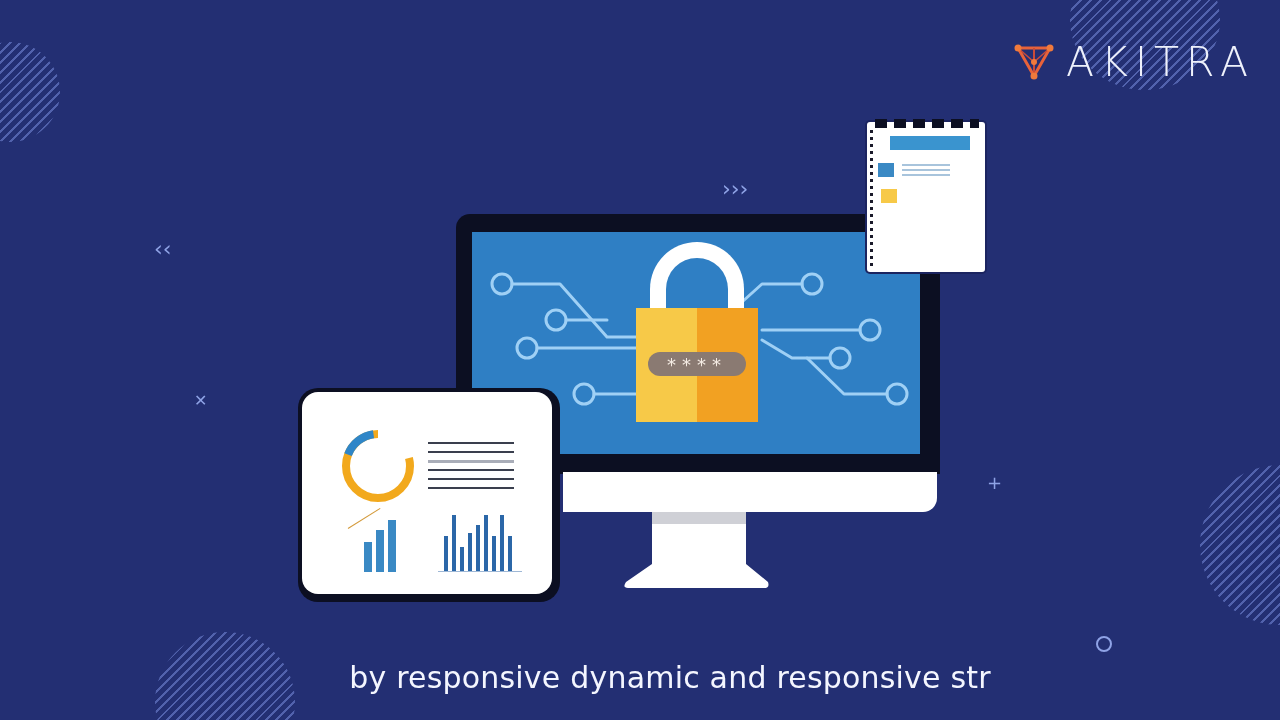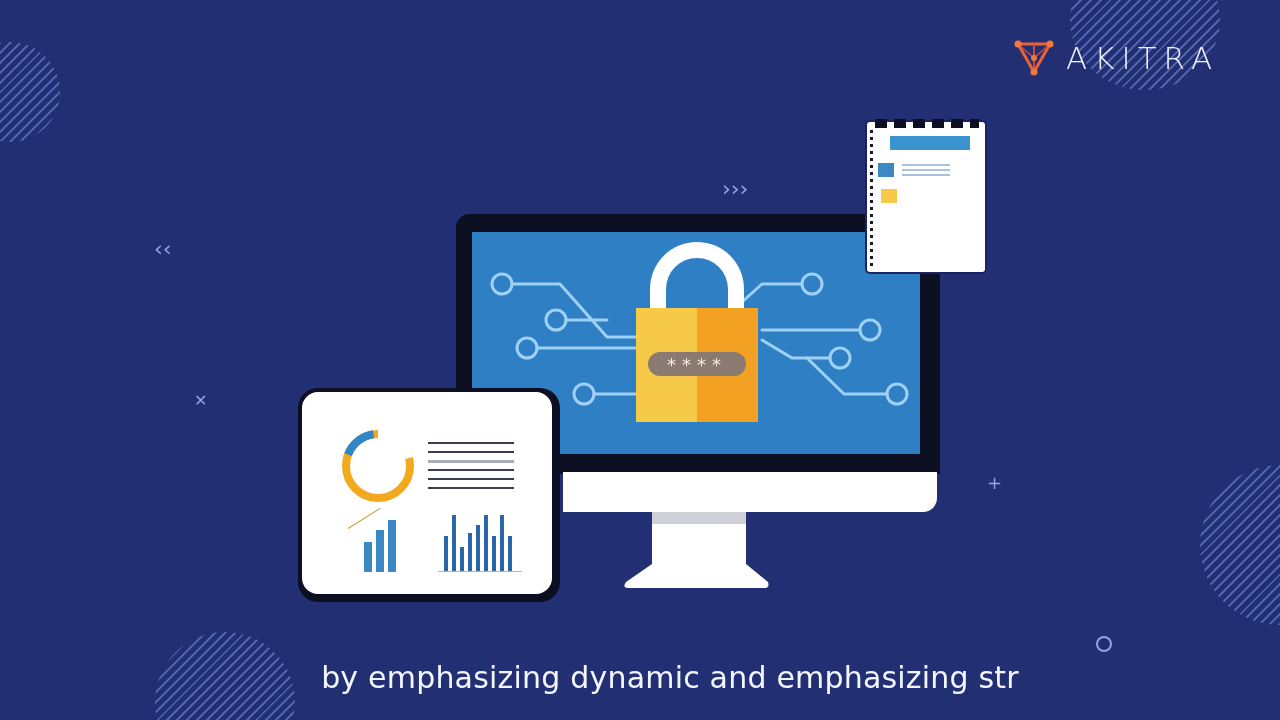--- a/index.html
+++ b/index.html
@@ -6,21 +6,21 @@
   body {
     width:1280px; height:720px; overflow:hidden; position:relative;
     background:#232f73;
     font-family:"DejaVu Sans", sans-serif;
   }
   .hatch {
     position:absolute; border-radius:50%;
     background: repeating-linear-gradient(135deg, rgba(120,140,220,0.55) 0 2px, transparent 2px 7px);
   }
   .logo { position:absolute; left:1014px; top:38px; display:flex; align-items:center; gap:12px; }
-  .logo-text { color:#eef1fb; font-size:31px; letter-spacing:7px; font-family:"DejaVu Sans", sans-serif; font-weight:300; }
+  .logo-text { color:#eef1fb; font-size:41px; letter-spacing:7px; font-family:"DejaVu Sans", sans-serif; font-weight:300; }
   .deco { position:absolute; color:#8fa3e6; font-size:18px; line-height:1; }
   .caption {
     position:absolute; left:0; width:1180px; top:660px; text-align:center;
     color:#f4f6ff; font-size:30px; font-family:"DejaVu Sans", sans-serif; letter-spacing:0.2px;
   }
   
   .monitor-bezel { position:absolute; left:456px; top:214px; width:484px; height:260px; background:#0c0f22; border-radius:14px 14px 0 0; }
   .monitor-screen { position:absolute; left:472px; top:232px; width:448px; height:222px; background:#2f7fc4; }
   .monitor-chin { position:absolute; left:563px; top:472px; width:374px; height:40px; background:#ffffff; border-radius:0 0 14px 0; }
   .stand { position:absolute; left:620px; top:512px; }
@@ -140,13 +140,13 @@
       <div style="position:absolute; left:30px; bottom:3px; width:4px; height:38px; background:#2b67a8;"></div>
       <div style="position:absolute; left:38px; bottom:3px; width:4px; height:46px; background:#2b67a8;"></div>
       <div style="position:absolute; left:46px; bottom:3px; width:4px; height:56px; background:#2b67a8;"></div>
       <div style="position:absolute; left:54px; bottom:3px; width:4px; height:35px; background:#2b67a8;"></div>
       <div style="position:absolute; left:62px; bottom:3px; width:4px; height:56px; background:#2b67a8;"></div>
       <div style="position:absolute; left:70px; bottom:3px; width:4px; height:35px; background:#2b67a8;"></div>
     </div>
   </div>
 </div>
 
-<div class="caption" style="left:80px;">by emphasizing dynamic and emphasizing str</div>
+<div class="caption" style="left:80px;">by responsive dynamic and responsive str</div>
 
 </body></html>

